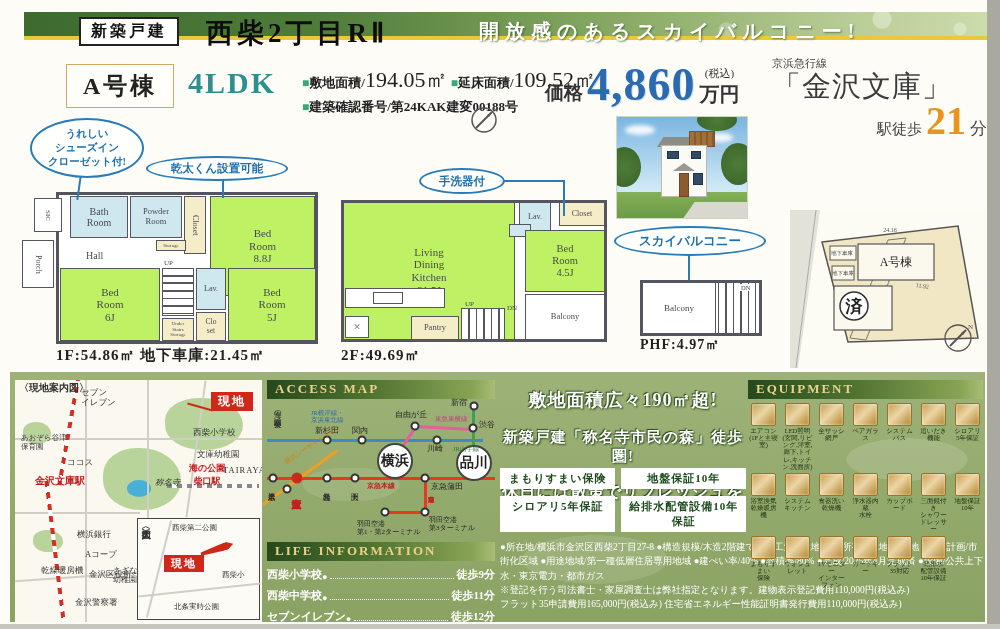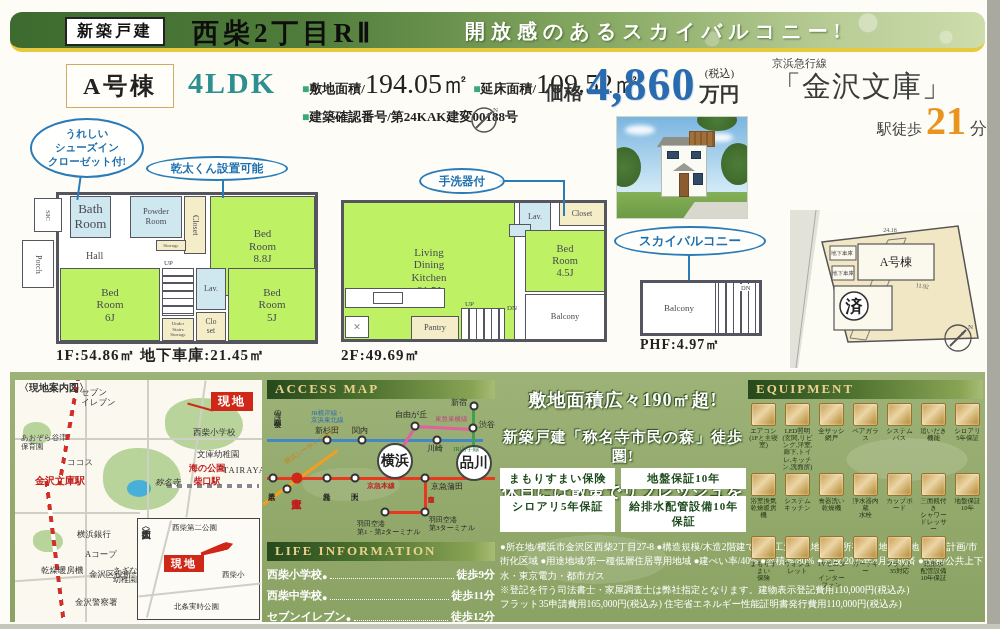--- a/index.html
+++ b/index.html
@@ -3,42 +3,42 @@
 <meta charset="utf-8">
 <style>
   * { margin:0; padding:0; box-sizing:border-box; }
   body { background:#e8e8e0; font-family:"Liberation Serif", serif; }
   .page { position:relative; width:1000px; height:629px; background:#fdfcf6; overflow:hidden; }
   .scan-right { position:absolute; right:0; top:0; width:13px; height:100%; background:#a9a9a0; }
   .scan-bottom { position:absolute; left:0; bottom:0; width:100%; height:5px; background:#c6c6bd; }
   .abs { position:absolute; }
 
   
-  .hdr { position:absolute; left:10px; top:12px; width:975px; height:40px;
+  .hdr { position:absolute; left:24px; top:12px; width:975px; height:28px;
     background:linear-gradient(90deg,#3d6b2f 0%,#4f7c3a 30%,#86a862 60%,#b9cd97 85%,#cdddac 100%);
-    border-bottom:4px solid #e9c93c;border-radius:12px; }
+    border-bottom:4px solid #e9c93c; }
   .hdr::after{content:"";position:absolute;inset:0;
     background:radial-gradient(circle at 88% 30%,rgba(255,255,255,.35) 0 9px,transparent 10px),
                radial-gradient(circle at 72% 75%,rgba(255,255,255,.25) 0 7px,transparent 8px),
                radial-gradient(circle at 96% 70%,rgba(255,255,255,.3) 0 6px,transparent 7px);}
   .hdr-badge { position:absolute; left:55px; top:5px; background:#fff; border:2px solid #222;
     font-size:16px; font-weight:bold; padding:2px 10px; letter-spacing:3px; color:#111; z-index:2;}
   .hdr-title { position:absolute; left:182px; top:3px; font-size:27px; font-weight:bold; color:#0d0d0d; letter-spacing:4px; z-index:2;}
   .hdr-slogan { position:absolute; left:455px; top:6px; font-size:20px; font-weight:bold; color:#fff;
     letter-spacing:6px; text-shadow:1px 1px 2px rgba(40,70,20,.6); z-index:2;}
 
   
   .unit-box { position:absolute; left:66px; top:64px; border:1px solid #d2a964; background:#fffef9;
     padding:5px 16px; font-size:24px; font-weight:bold; color:#222; letter-spacing:3px;
     box-shadow:0 0 0 3px #fffef9 inset; }
   .ldk { position:absolute; left:188px; top:66px; font-size:30px; font-weight:bold; color:#2e8f8f; letter-spacing:2px; }
   .specs { position:absolute; left:302px; top:62px; font-size:13px; color:#222; line-height:1.6; }
   .specs .sq { color:#3aa87a; font-size:12px; }
   .specs .lab { font-weight:bold; }
-  .specs .val { font-size:28px; }
+  .specs .val { font-size:22px; }
   .price { position:absolute; left:545px; top:58px; display:flex; align-items:flex-start; }
   .price .plabel { font-size:19px; font-weight:bold; color:#333; margin-top:22px; }
   .price .pamount { font-size:46px; font-weight:bold; color:#2a6bb0; letter-spacing:1px; margin:0 4px;
     text-shadow:1px 1px 0 #cfe0f2; }
   .price .pcol { display:flex; flex-direction:column; align-items:center; margin-top:8px; }
   .price .ptax { font-size:11px; color:#333; }
   .price .punit { font-size:20px; font-weight:bold; color:#333; }
   .station { position:absolute; left:772px; top:56px; width:215px; }
   .station .sline { font-size:11px; color:#444; }
   .station .sname { font-size:29px; color:#3c3c3c; letter-spacing:1px; line-height:1.1;}
@@ -197,21 +197,21 @@
 
   <div class="abs" style="left:18px;top:112px;width:315px;height:255px;">
     <div class="callout pre" style="left:12px;top:6px;width:114px;height:60px;font-size:10.5px;">うれしい
 シューズイン
 クローゼット付!</div>
     <div class="leader" style="left:60px;top:64px;width:2px;height:24px;transform:rotate(8deg);"></div>
     <div class="callout" style="left:128px;top:44px;width:142px;height:25px;font-size:11.5px;">乾太くん設置可能</div>
     <div class="leader" style="left:204px;top:68px;width:2px;height:18px;"></div>
 
     <div class="outline-wall" style="left:38px;top:80px;width:262px;height:152px;"></div>
-    <div class="room blu pre" style="left:52px;top:84px;width:41px;height:42px;font-size:13px;">Bath
+    <div class="room blu pre" style="left:52px;top:84px;width:58px;height:42px;font-size:10px;">Bath
 Room</div>
     <div class="room blu pre" style="left:112px;top:84px;width:52px;height:42px;font-size:8.5px;">Powder
 Room</div>
     <div class="room wht vtext" style="left:16px;top:86px;width:28px;height:34px;font-size:7px;">SIC</div>
     <div class="room wht vtext" style="left:4px;top:128px;width:32px;height:48px;font-size:8px;">Porch</div>
     <div class="room cream vtext" style="left:166px;top:84px;width:22px;height:58px;font-size:8px;">Closet</div>
     <div class="room cream" style="left:138px;top:128px;width:30px;height:11px;font-size:5px;">Storage</div>
     <div class="room pink pre" style="left:192px;top:84px;width:105px;height:100px;font-size:11px;">Bed
 Room
 8.8J</div>

